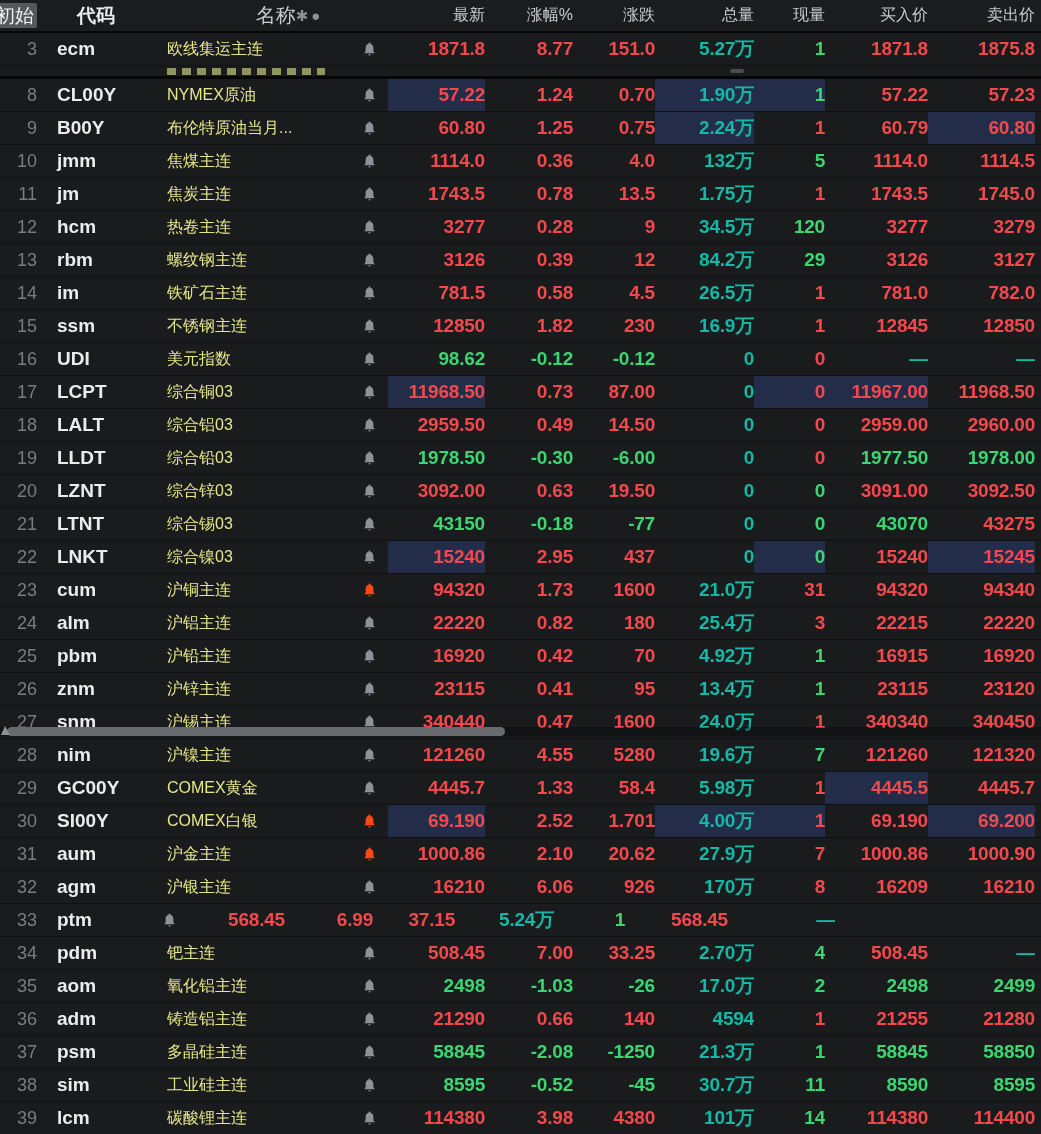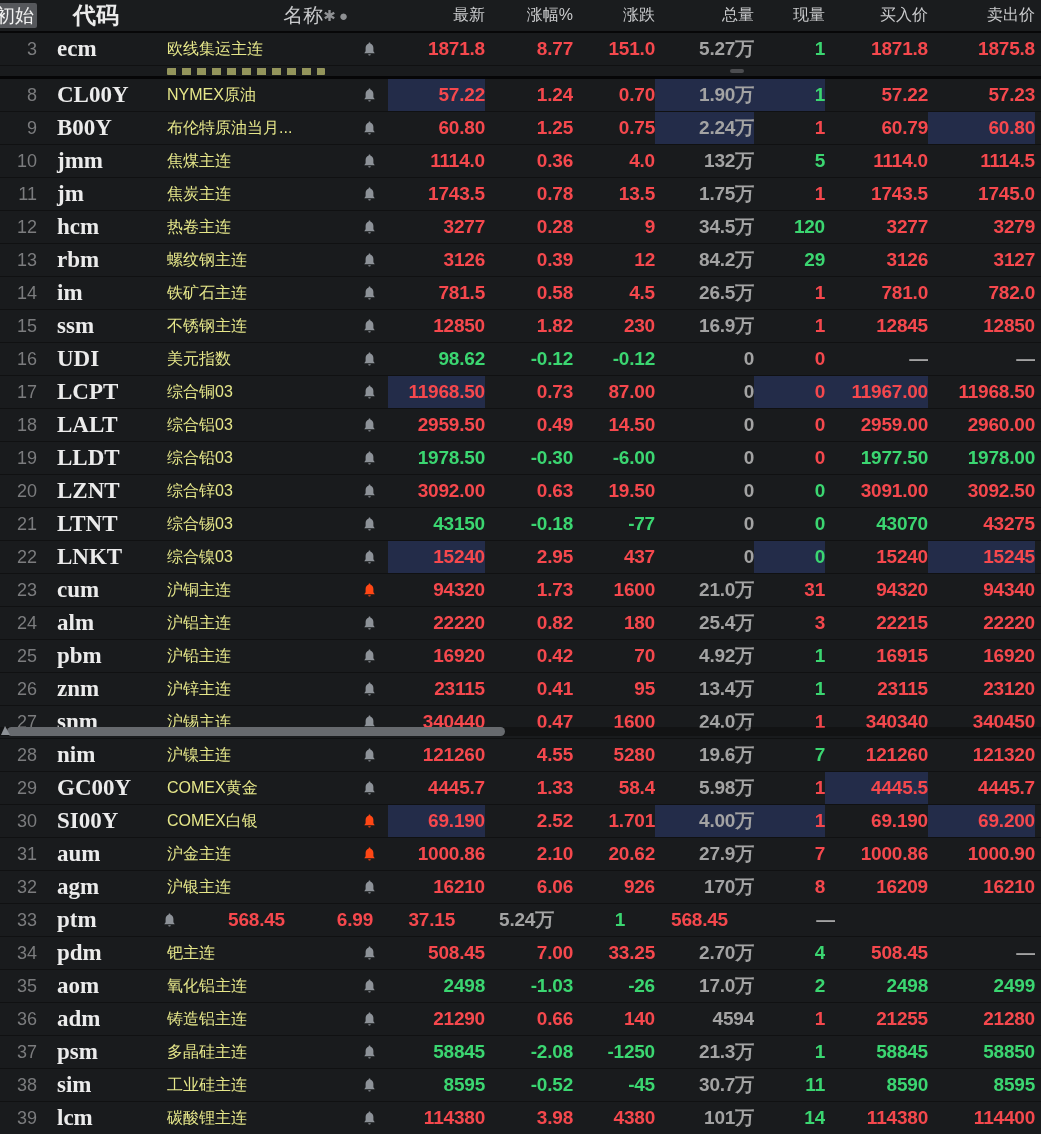--- a/index.html
+++ b/index.html
@@ -23,34 +23,34 @@
   .c-cur   {width:71px;}
   .c-bid   {width:103px;text-align:center;}
   .c-ask   {width:107px;}
   .num{justify-content:flex-end;font-weight:bold;font-size:19px;letter-spacing:-0.2px;}
 
   .header{
     display:flex;height:33px;background:#1a1c1e;
     border-bottom:2px solid #070708;color:#c9cacc;font-size:20px;
   }
   .hdr-center{justify-content:center;padding-left:0;}
-  .hdr-name{justify-content:flex-end;padding-left:78px;padding-right:2px;}
+  .hdr-name{justify-content:center;padding-left:78px;padding-right:2px;}
   .hdr-num{justify-content:flex-end;font-weight:normal;font-size:16px;color:#c9cacc;}
   .seq-chip{background:#56585c;color:#f2f2f2;font-size:19px;padding:1px 3px;border-radius:2px;line-height:1.25;}
   .hdr-icons{display:flex;align-items:center;gap:3px;color:#8e9093;}
   .hdr-icons .ic{font-size:15px;line-height:1;}
 
   .row{display:flex;height:33px;border-bottom:1px solid rgba(0,0,0,0.35);}
   .c-seq{color:#7b7c7e;font-size:18px;font-weight:normal;}
-  .c-code{color:#ebebeb;font-weight:bold;font-size:23px;font-family:Liberation Serif, serif;}
+  .c-code{color:#ebebeb;font-weight:bold;font-size:19px;}
   .c-name{color:#e6e78a;font-size:16px;}
 
   .t-r{color:#f5484d;}
   .t-g{color:#3bd671;}
-  .t-w{color:#a3a3a3;}
+  .t-w{color:#14b8a6;}
   .hl{background:#232c49;}
 
   .bell{display:flex;}
   .bell svg{width:17px;height:17px;}
   .bell-normal{color:#8d9298;}
   .bell-alert{color:#ff4715;}
 
   .pane-top{height:43px;overflow:hidden;position:relative;}
   .pane-split{height:3px;background:#060607;}
   .pane-bottom{height:1056px;overflow:hidden;}

